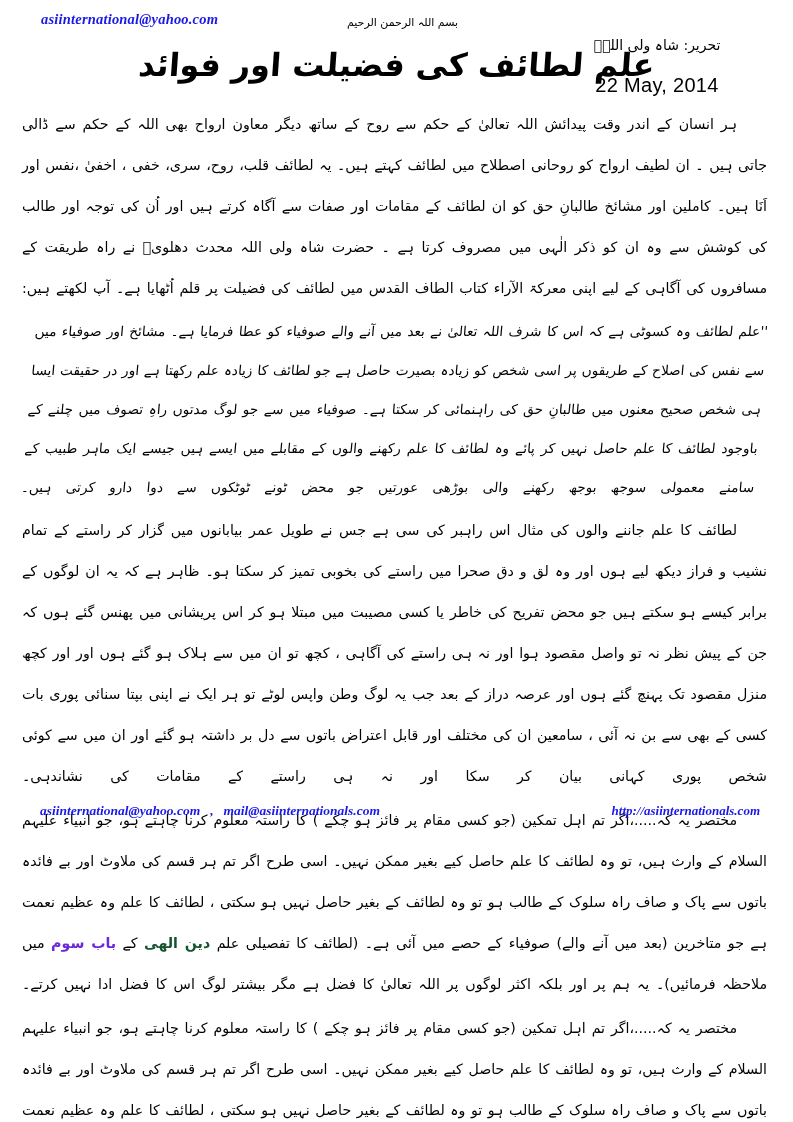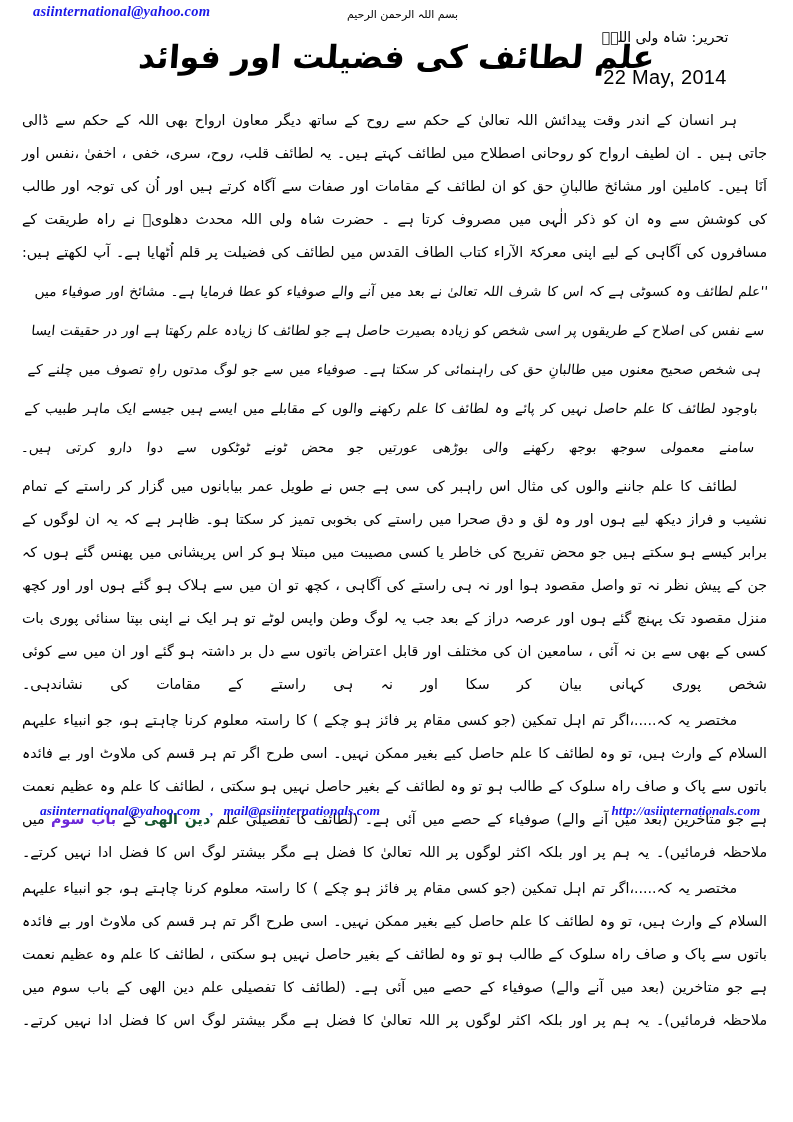--- a/index.html
+++ b/index.html
@@ -15,21 +15,21 @@
     overflow: hidden;
     font-family: "DejaVu Sans", sans-serif;
   }
 
   .page {
     width: 793px;
     height: 842px;
     position: relative;
     background: #ffffff;
     box-sizing: border-box;
-    padding: 0;
+    padding: 8px;
   }
 
   
   .header {
     position: relative;
     height: 104px;
     width: 100%;
   }
   .hdr-email {
     position: absolute;
@@ -105,21 +105,21 @@
     box-sizing: border-box;
   }
 
   p.para {
     direction: rtl;
     text-align: justify;
     text-align-last: justify;
     color: #000000;
     font-family: "DejaVu Sans", sans-serif;
     font-size: 14.2px;
-    line-height: 33px;
+    line-height: 41px;
     margin: 0 0 3px 0;
     text-indent: 30px;
     word-spacing: 1px;
   }
 
   
   p.quote {
     direction: rtl;
     text-align: justify;
     text-align-last: justify;

